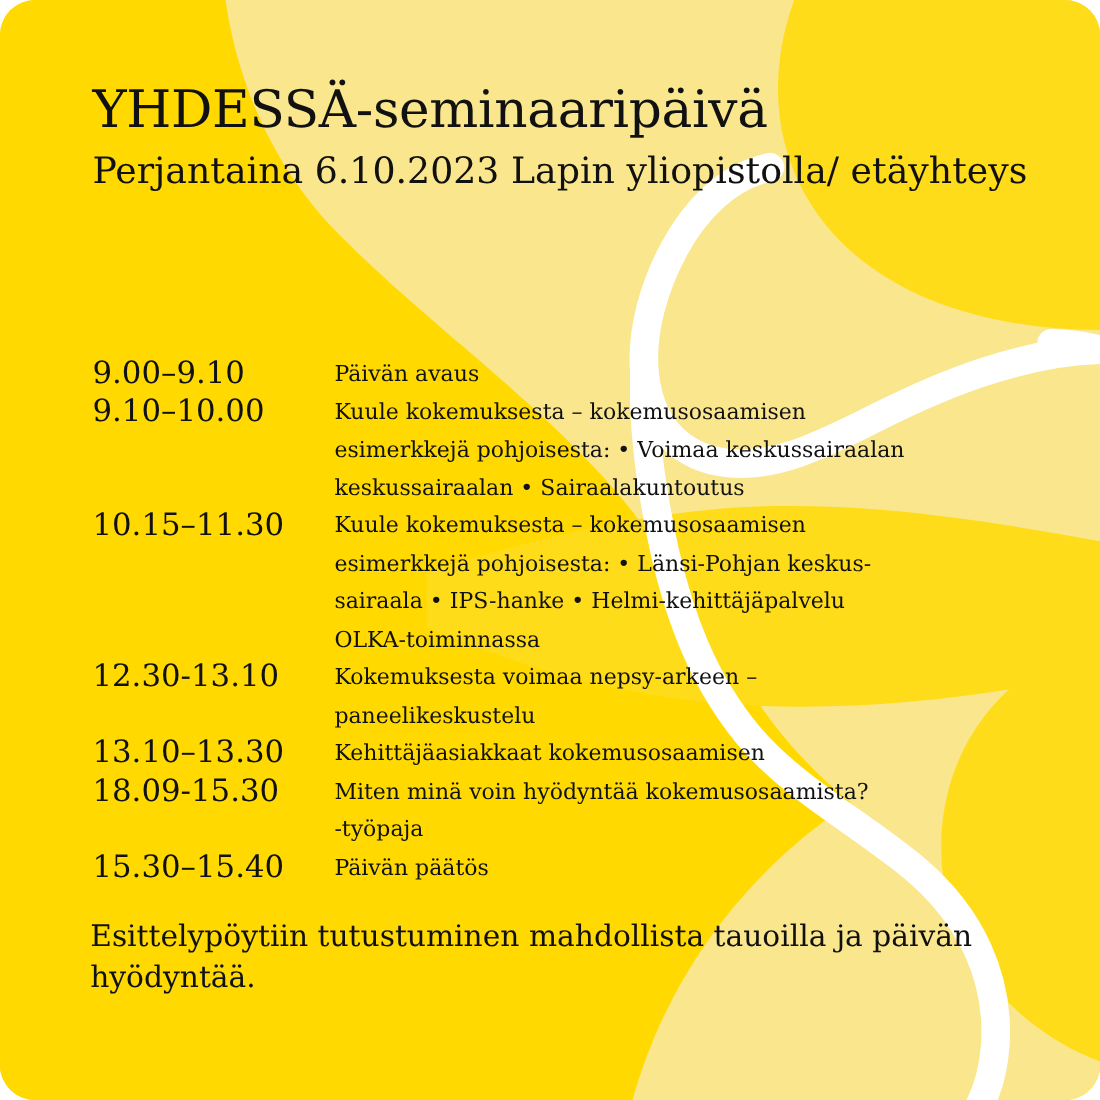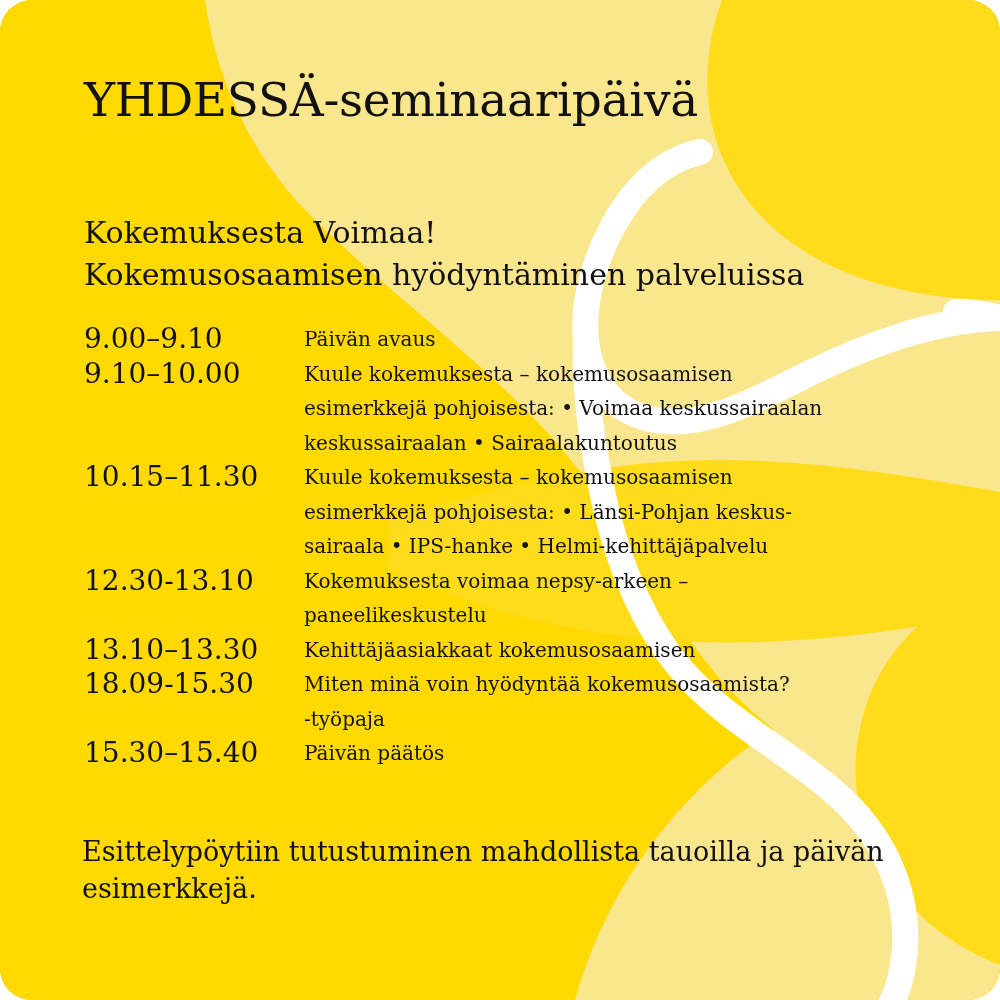--- a/index.html
+++ b/index.html
@@ -183,25 +183,22 @@
 
     <path fill="none" stroke="#FFFFFF" stroke-width="26" stroke-linecap="round" d="
       M 1000,318
       C 985,314 970,312 956,312"></path>
   </svg>
 
   <div id="content">
 
     <div class="title">YHDESSÄ-seminaaripäivä</div>
 
-
-    <div class="lead">
-      <div>Kokemuksesta Voimaa!</div>
-      <div>Kokemusosaamisen hyödyntäminen palveluissa</div>
-    </div>
+    <div class="subtitle-date">Perjantaina 6.10.2023  Lapin yliopistolla/ etäyhteys</div>
+
 
     <div class="schedule">
 
       <div class="row">
         <div class="time">9.00–9.10</div>
         <div class="desc">
           <div>Päivän avaus</div>
         </div>
       </div>
 
@@ -213,20 +210,21 @@
           <div>keskussairaalan •  Sairaalakuntoutus</div>
         </div>
       </div>
 
       <div class="row">
         <div class="time">10.15–11.30</div>
         <div class="desc">
           <div>Kuule kokemuksesta – kokemusosaamisen</div>
           <div>esimerkkejä pohjoisesta: • Länsi-Pohjan keskus-</div>
           <div>sairaala • IPS-hanke • Helmi-kehittäjäpalvelu</div>
+          <div>OLKA-toiminnassa</div>
         </div>
       </div>
 
       <div class="row">
         <div class="time">12.30-13.10</div>
         <div class="desc">
           <div>Kokemuksesta voimaa nepsy-arkeen –</div>
           <div>paneelikeskustelu</div>
         </div>
       </div>
@@ -250,17 +248,17 @@
         <div class="time">15.30–15.40</div>
         <div class="desc">
           <div>Päivän päätös</div>
         </div>
       </div>
 
     </div>
 
     <div class="footnote">
       <div>Esittelypöytiin tutustuminen mahdollista tauoilla ja päivän</div>
-      <div>esimerkkejä.</div>
+      <div>hyödyntää.</div>
     </div>
 
   </div>
 </div>
 
 </body></html>

